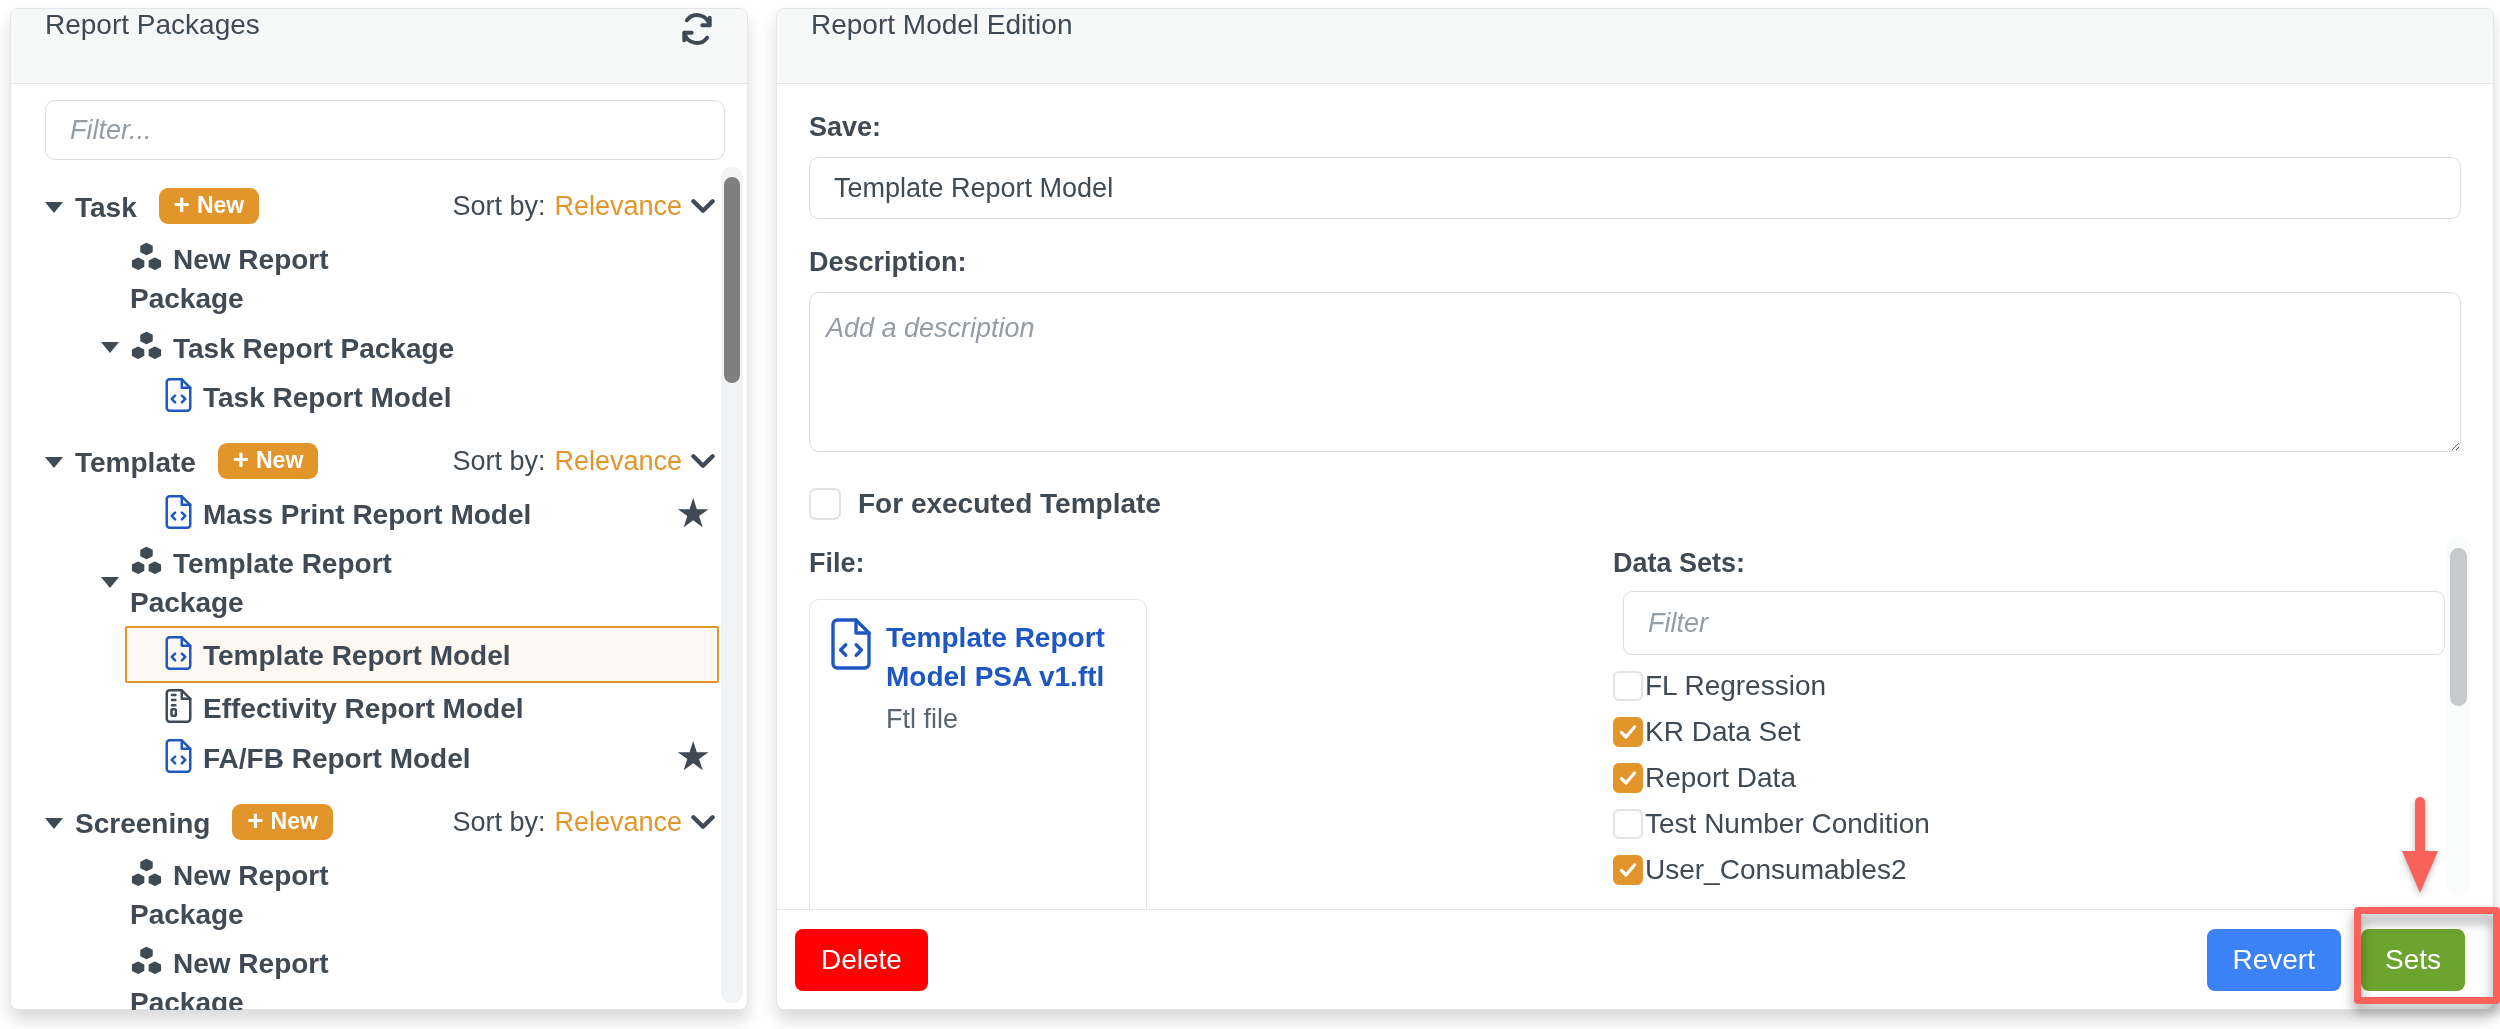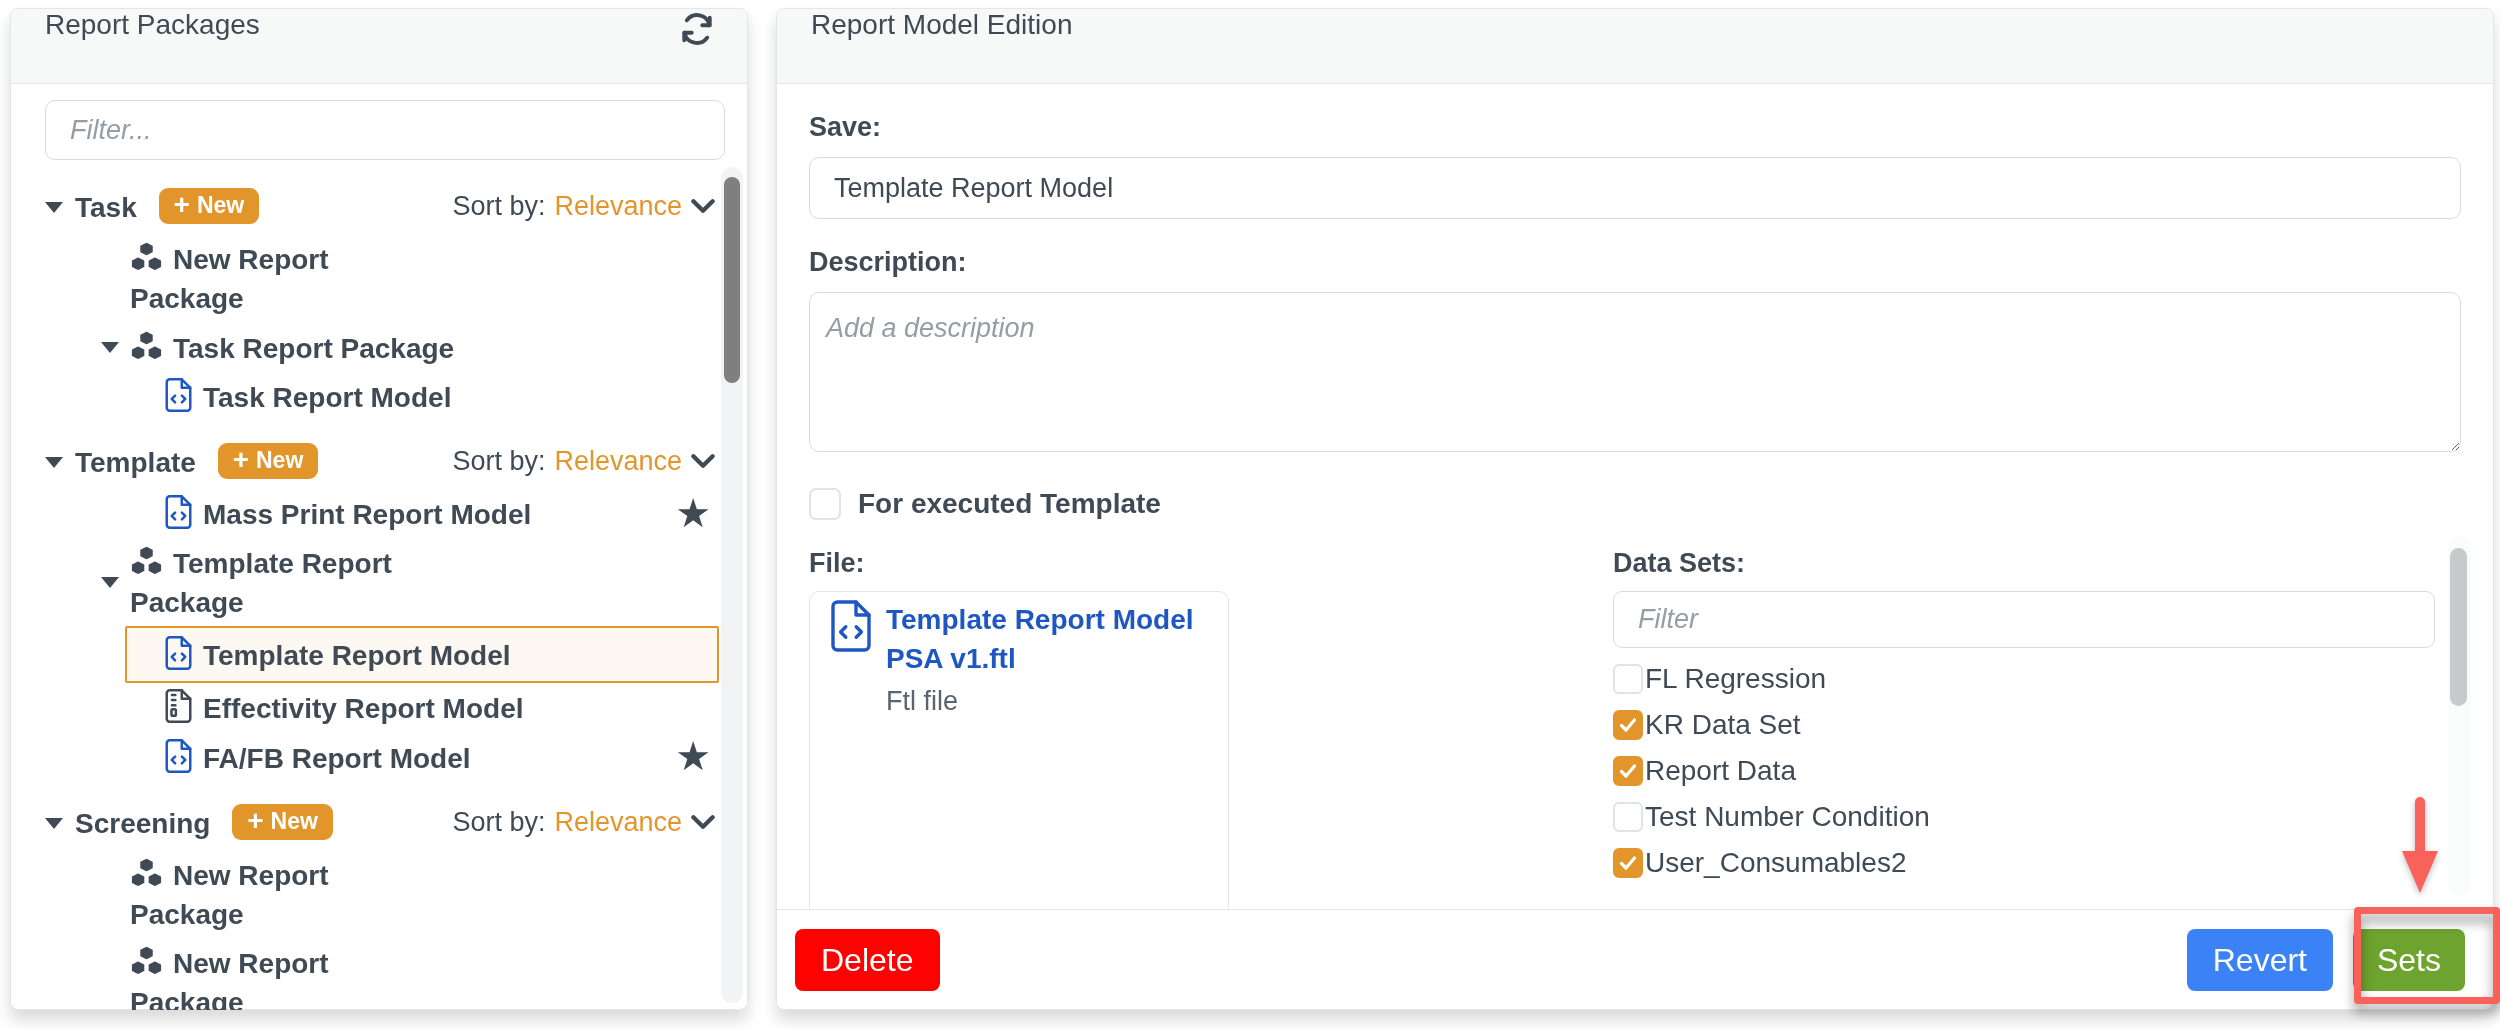--- a/index.html
+++ b/index.html
@@ -95,43 +95,43 @@
     display:inline-flex;align-items:center;justify-content:center;flex:0 0 auto;cursor:pointer;
   }
   .cb svg{display:none;width:20px;height:20px;fill:none;stroke:#fff;stroke-width:3.2;stroke-linecap:round;stroke-linejoin:round}
   .cb.checked{background:#e2952b;border-color:#e2952b}
   .cb.checked svg{display:block}
 
   .columns{display:flex;margin-top:28px;height:372px;overflow:hidden}
   .col-file{width:804px;flex:0 0 auto}
   .col-ds{flex:1 1 auto;padding-right:26px}
   .file-card{
-    width:420px;height:420px;box-sizing:border-box;margin-top:12px;
-    border:1px solid #e3e6e9;border-radius:10px;padding:8px 20px;
+    width:338px;height:420px;box-sizing:border-box;margin-top:20px;
+    border:1px solid #e3e6e9;border-radius:10px;padding:18px 20px;
   }
   .file-row{display:flex;gap:14px;align-items:flex-start}
   .icon-file-lg{width:42px;height:52px;flex:0 0 auto}
   .icon-file-lg svg{width:100%;height:100%}
   .file-link{font-size:28px;font-weight:700;color:#1e57c2;line-height:1.4;cursor:pointer;display:inline-block}
   .file-type{font-size:27px;font-weight:400;color:#5a646e;margin-top:8px}
-  .ds-filter{height:57px;border-radius:9px;margin:12px 0 8px}
+  .ds-filter{height:64px;border-radius:9px;margin:12px 10px 8px}
   .ds-row{display:flex;align-items:center;gap:2px;padding:7px 0;font-size:28px;font-weight:500;color:#3f4a55}
   .ds-row .cb{width:30px;height:30px;border-radius:6px}
 
   .r-track{position:absolute;right:23px;top:527px;width:23px;height:360px;background:#fafbfb;border-radius:12px}
   .r-thumb{position:absolute;left:3px;top:12px;width:17px;height:158px;background:#c7c9cb;border-radius:9px;cursor:pointer}
 
   .r-footer{
     position:absolute;left:0;right:0;bottom:0;height:100px;box-sizing:border-box;
     border-top:1px solid #e4e6e8;background:#fff;border-radius:0 0 8px 8px;
     display:flex;align-items:center;padding:0 28px 0 18px;
   }
   .btn{
     height:62px;border:none;border-radius:8px;color:#fff;font-family:inherit;
-    font-size:32px;padding:0 26px;cursor:pointer;line-height:62px;
+    font-size:28px;padding:0 26px;cursor:pointer;line-height:62px;
   }
   .btn-delete{background:#fe0202;margin-right:auto}
   .btn-revert{background:#3b82f6;margin-right:20px}
   .btn-save{background:#6da32f;padding:0 24px}
 
   
   .ann-rect{
     position:absolute;left:1577px;top:898px;width:146px;height:97px;box-sizing:border-box;
     border:7px solid #f8625a;border-radius:4px;z-index:30;pointer-events:none;
     filter:drop-shadow(0 8px 6px rgba(0,0,0,.40));

